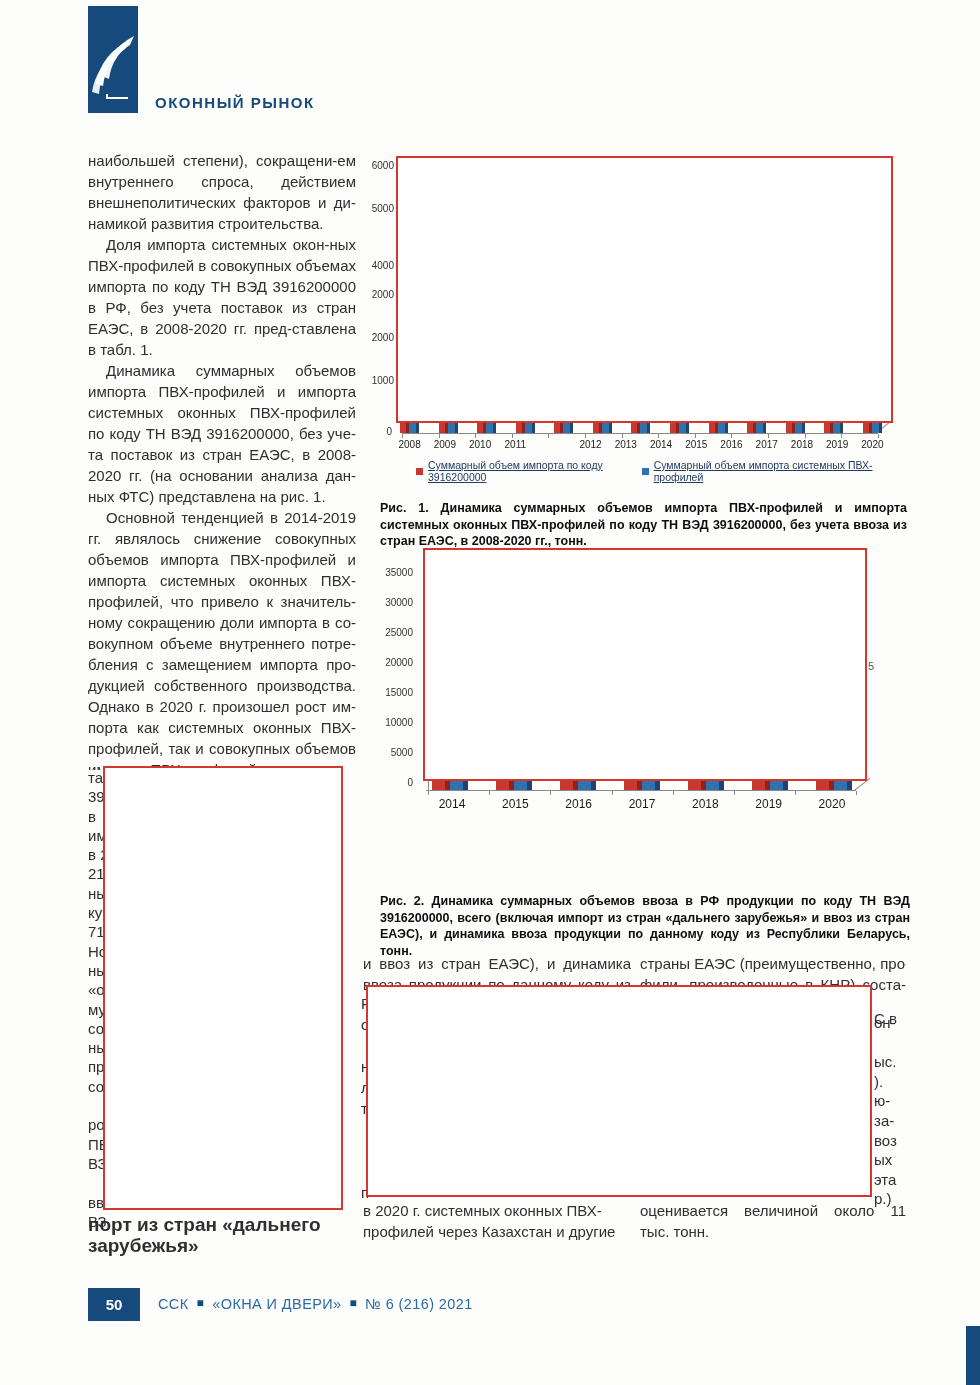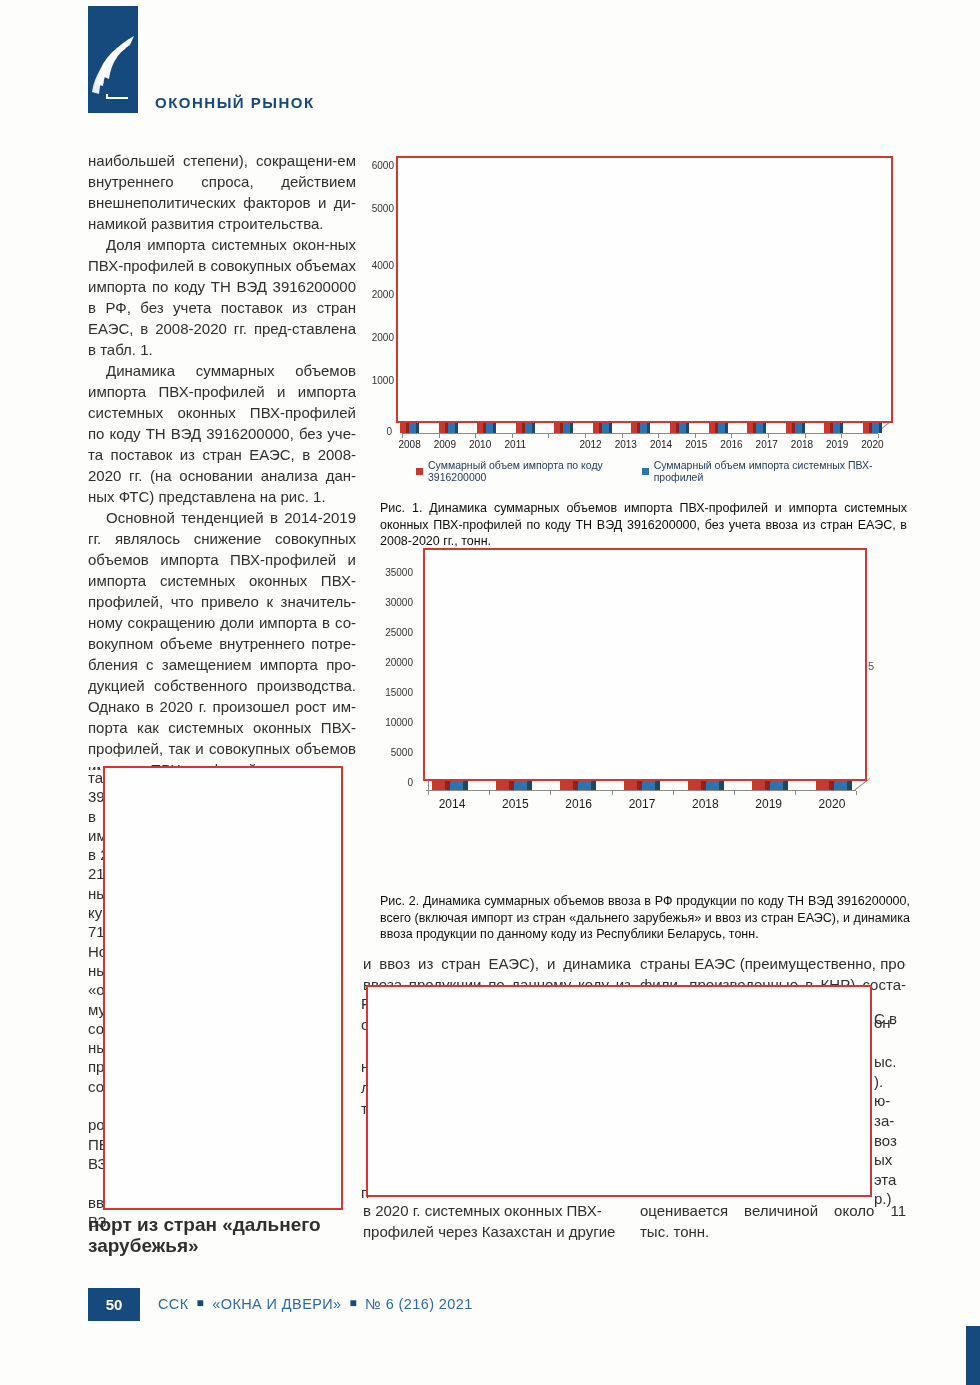--- a/index.html
+++ b/index.html
@@ -22,24 +22,24 @@
   
   .ytick-col{position:absolute;z-index:1;}
   .ytick-col div{position:absolute;right:0;font-size:10px;color:#333;white-space:nowrap;}
   .axis-line{position:absolute;background:#8a8a8a;z-index:2;}
   .axis-diag{position:absolute;border-top:1px solid #8a8a8a;transform:rotate(-38deg);z-index:2;}
   .bars-row{position:absolute;display:flex;justify-content:space-between;align-items:flex-end;z-index:3;}
   .bar-group{display:flex;align-items:flex-end;}
   .bar{display:block;}
   .xlabels-row{position:absolute;display:flex;justify-content:space-between;z-index:3;}
   .xlabels-row div{text-align:center;color:#1c1c1c;font-weight:normal;}
-  .legend-row{position:absolute;display:flex;gap:6px;align-items:flex-start;z-index:3;}
+  .legend-row{position:absolute;display:flex;gap:6px;align-items:flex-start;z-index:3;text-decoration:underline;}
   .legend-item{display:flex;align-items:center;gap:5px;}
   .swatch{width:8px;height:8px;flex:0 0 auto;}
-  .caption{position:absolute;font-size:12.5px;font-weight:normal;line-height:16.5px;
+  .caption{position:absolute;font-size:12.5px;font-weight:bold;line-height:16.5px;
            color:#0d0d0d;text-align:justify;z-index:1;}
   
   .bcol{position:absolute;width:268px;font-size:15px;line-height:21px;z-index:1;}
   .bcol .jline{text-align:justify;text-align-last:justify;white-space:nowrap;overflow:hidden;}
   
   .pg-num{position:absolute;left:88px;top:1288px;width:52px;height:33px;background:#164a7c;
           color:#fff;font-weight:bold;font-size:15px;display:flex;align-items:center;justify-content:center;}
   .footer-line{position:absolute;left:158px;top:1296px;font-size:14.5px;letter-spacing:.4px;
                color:#2a6aa5;display:flex;gap:8px;}
   .footer-line .sq{color:#164a7c;font-size:12px;}

